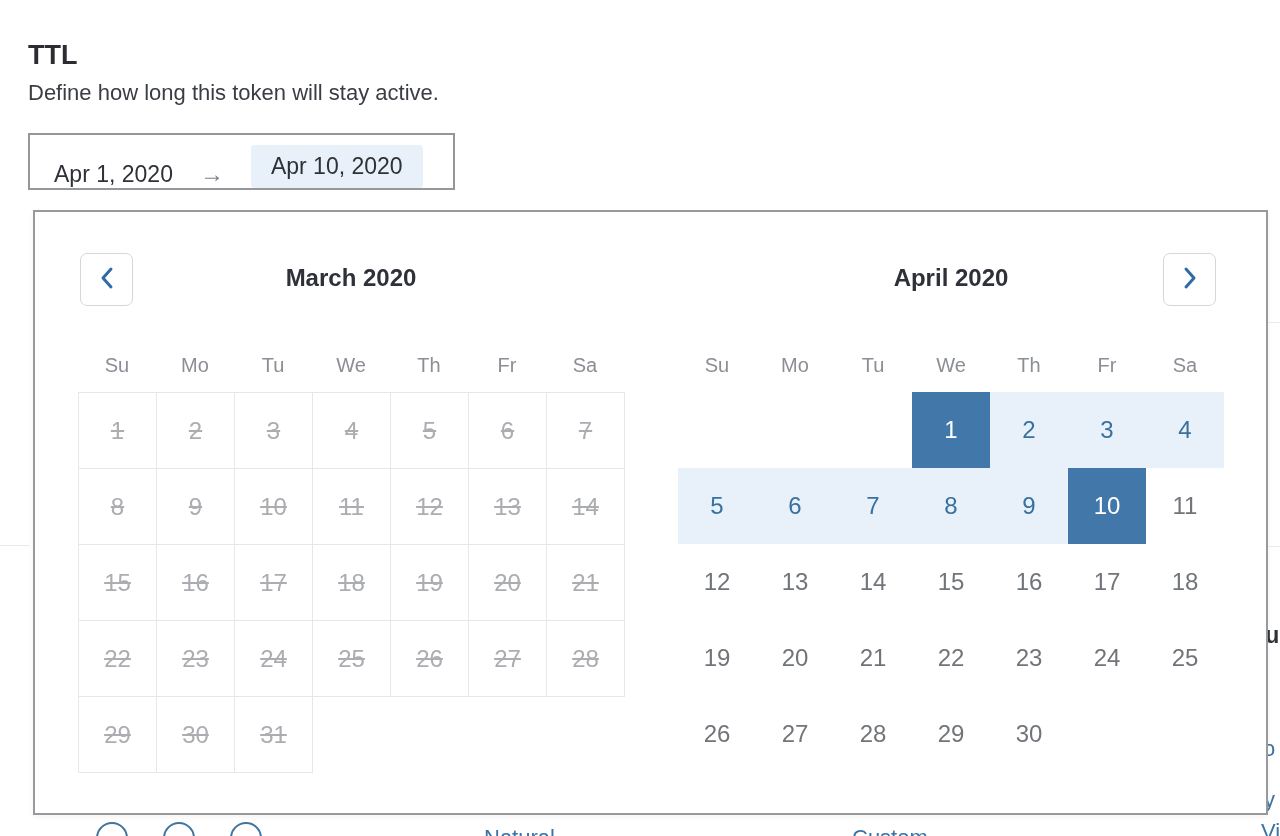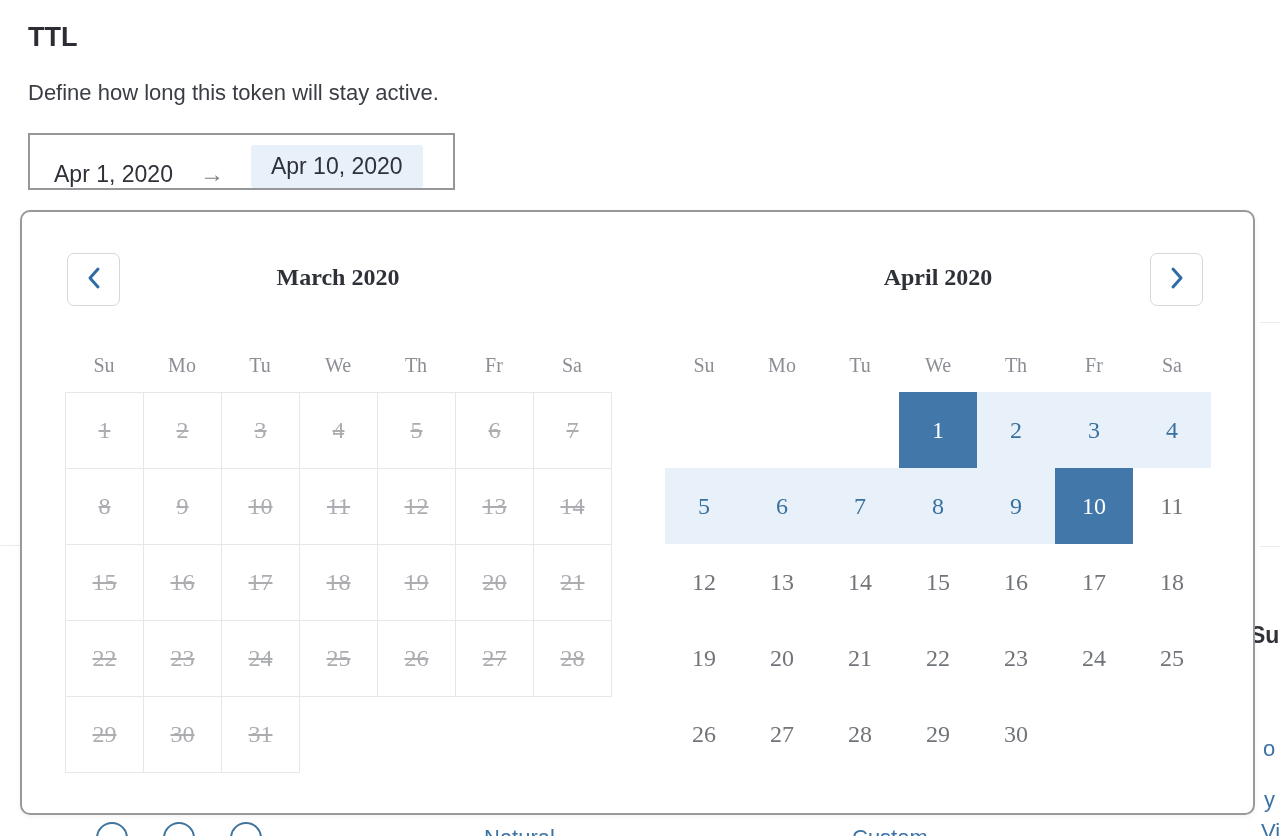--- a/index.html
+++ b/index.html
@@ -7,21 +7,21 @@
   body {
     position: relative;
     width: 1280px; height: 836px;
     overflow: hidden;
     font-family: "Liberation Sans", "DejaVu Sans", sans-serif;
     color: #343741;
   }
 
   
   .page-title {
-    position: absolute; left: 28px; top: 22px;
+    position: absolute; left: 28px; top: 40px;
     font-size: 27px; font-weight: 700; color: #2b2d33;
   }
   .page-desc {
     position: absolute; left: 28px; top: 80px;
     font-size: 22px; color: #3a3d44;
   }
 
   
   .range-input {
     position: absolute; left: 28px; top: 133px;
@@ -46,27 +46,26 @@
   .frag-text-link { font-size: 22px; color: #3b73a6; }
   .frag-circle {
     position: absolute; z-index: 1;
     width: 32px; height: 32px; border-radius: 50%;
     border: 2px solid #41759e; background: #fff;
   }
 
   
   .popup {
     position: absolute; z-index: 5;
-    left: 20px; top: 210px;
+    left: 33px; top: 210px;
     width: 1235px; height: 605px;
     background: #fff;
     border: 2px solid #98999c;
-    border-radius: 10px;
+    border-radius: 0;
     box-shadow: 0 2px 6px rgba(0,0,0,0.05);
-    font-family: Liberation Serif, serif;
   }
   .nav-btn {
     position: absolute; top: 41px;
     width: 53px; height: 53px;
     border: 1px solid #d5d7da; border-radius: 7px;
     background: #fff;
     display: flex; align-items: center; justify-content: center;
     cursor: pointer;
   }
   .nav-btn.prev { left: 45px; }

